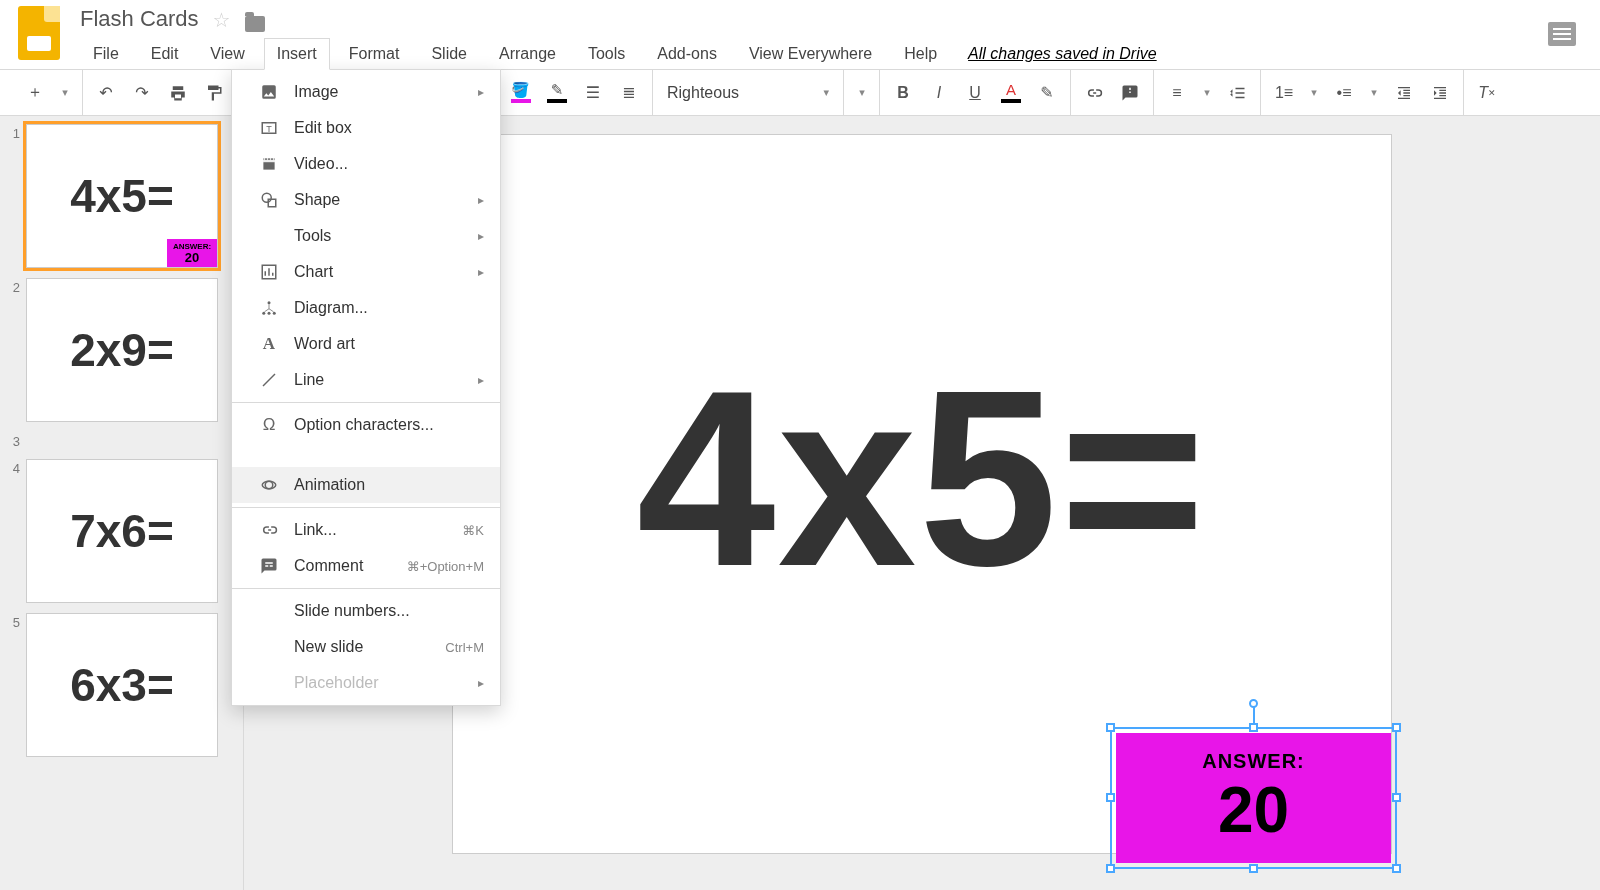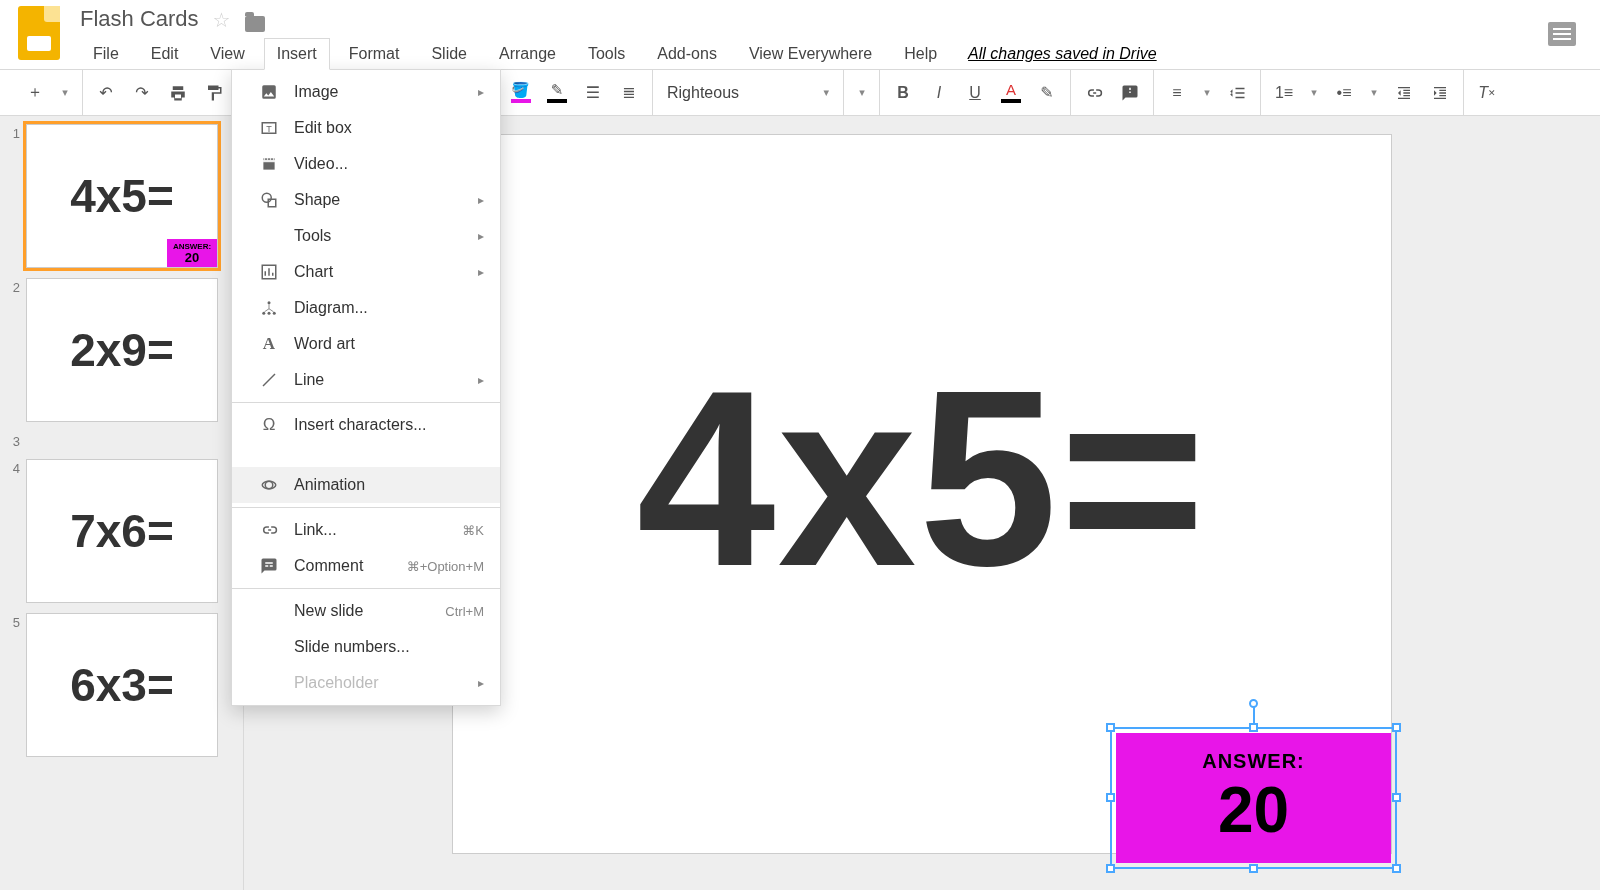--- a/index.html
+++ b/index.html
@@ -353,21 +353,21 @@
         </svg>
       </span>
       <span>Line</span>
       <span class="drop-arrow">▸</span>
     </div>
     <div class="sep"></div>
     <div class="drop-item">
       <span class="drop-icon">
         <span style="color:#666;font-size:17px">Ω</span>
       </span>
-      <span>Insert characters...</span>
+      <span>Option characters...</span>
     </div>
     <div class="drop-item hover">
       <span class="drop-icon">
         <svg width="18" height="18" viewBox="0 0 24 24" fill="none" stroke="#666" stroke-width="2">
           <circle cx="12" cy="12" r="5"></circle>
           <ellipse cx="12" cy="12" rx="9" ry="5"></ellipse>
         </svg>
       </span>
       <span>Animation</span>
     </div>
@@ -386,25 +386,25 @@
         <svg width="18" height="18" viewBox="0 0 24 24" fill="#666">
           <path d="M20 2H4a2 2 0 00-2 2v18l4-4h14a2 2 0 002-2V4a2 2 0 00-2-2zm-9 11H7v-2h4v2zm6 0h-4v-2h4v2zm0-4H7V7h10v2z"></path>
         </svg>
       </span>
       <span>Comment</span>
       <span class="drop-short">⌘+Option+M</span>
     </div>
     <div class="sep"></div>
     <div class="drop-item">
       <span class="drop-icon"></span>
+      <span>Slide numbers...</span>
+    </div>
+    <div class="drop-item">
+      <span class="drop-icon"></span>
       <span>New slide</span>
       <span class="drop-short">Ctrl+M</span>
-    </div>
-    <div class="drop-item">
-      <span class="drop-icon"></span>
-      <span>Slide numbers...</span>
     </div>
     <div class="drop-item disabled">
       <span class="drop-icon"></span>
       <span>Placeholder</span>
       <span class="drop-arrow">▸</span>
     </div>
   </div>
 
 </body></html>

